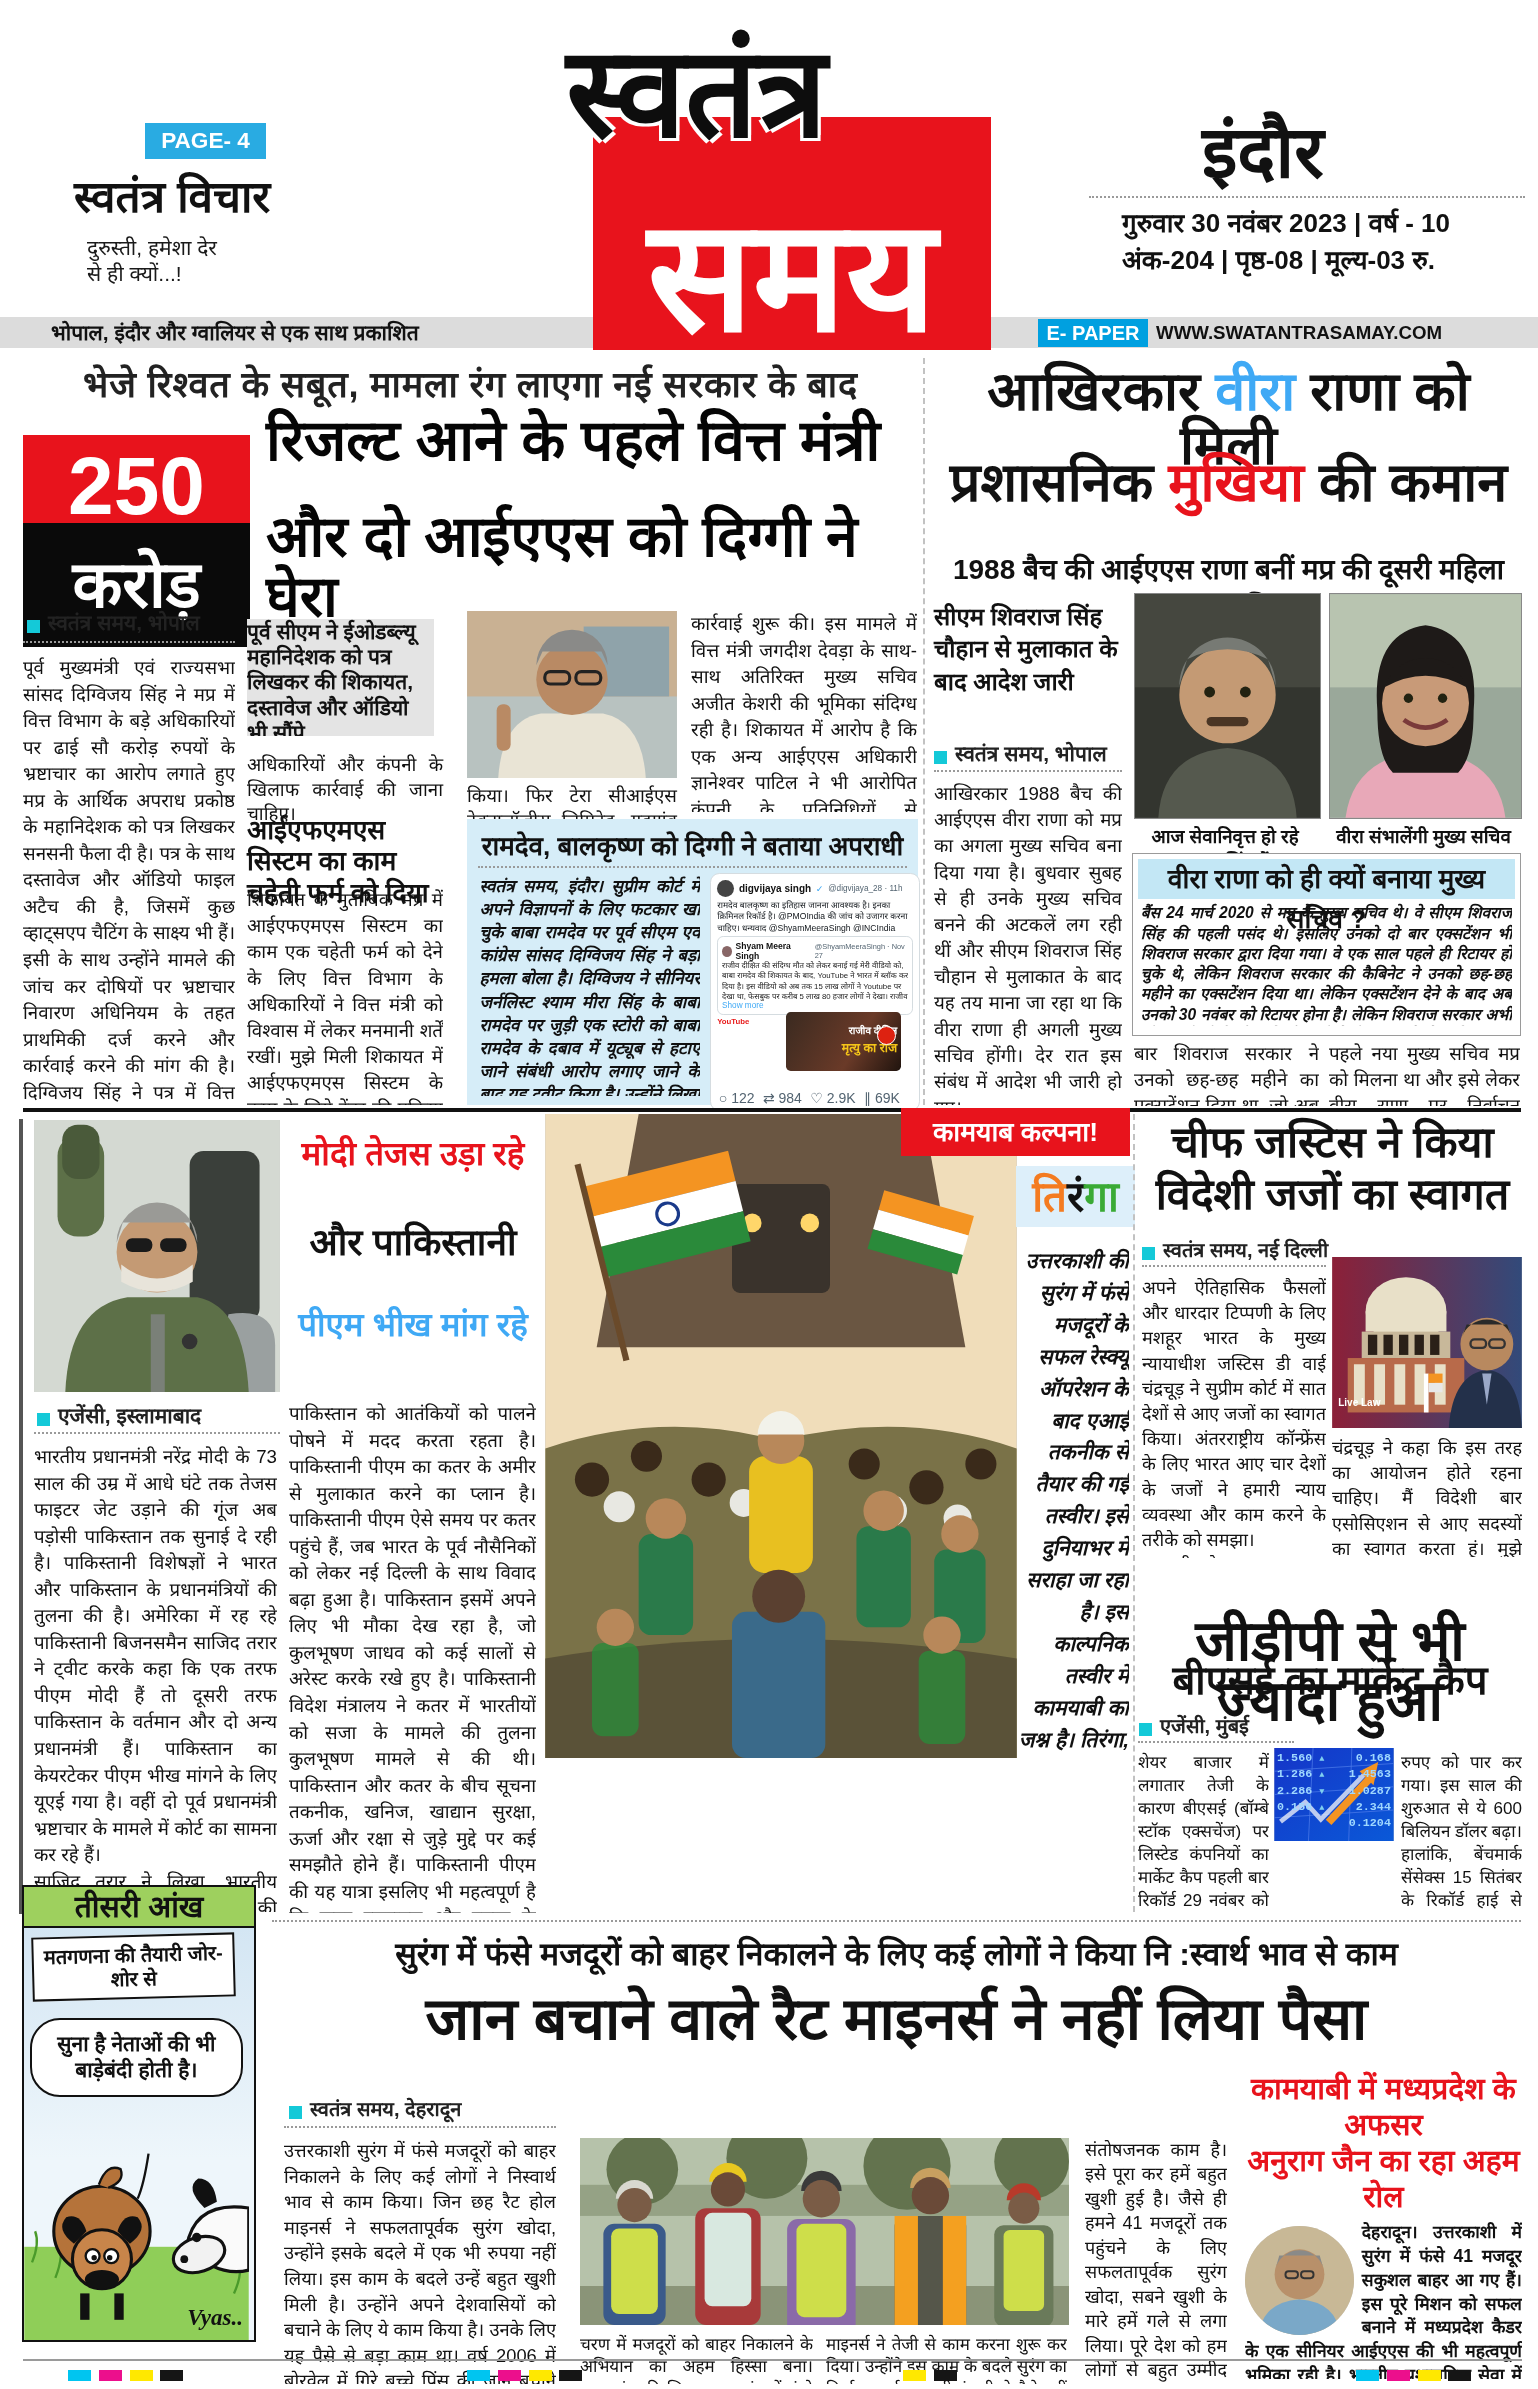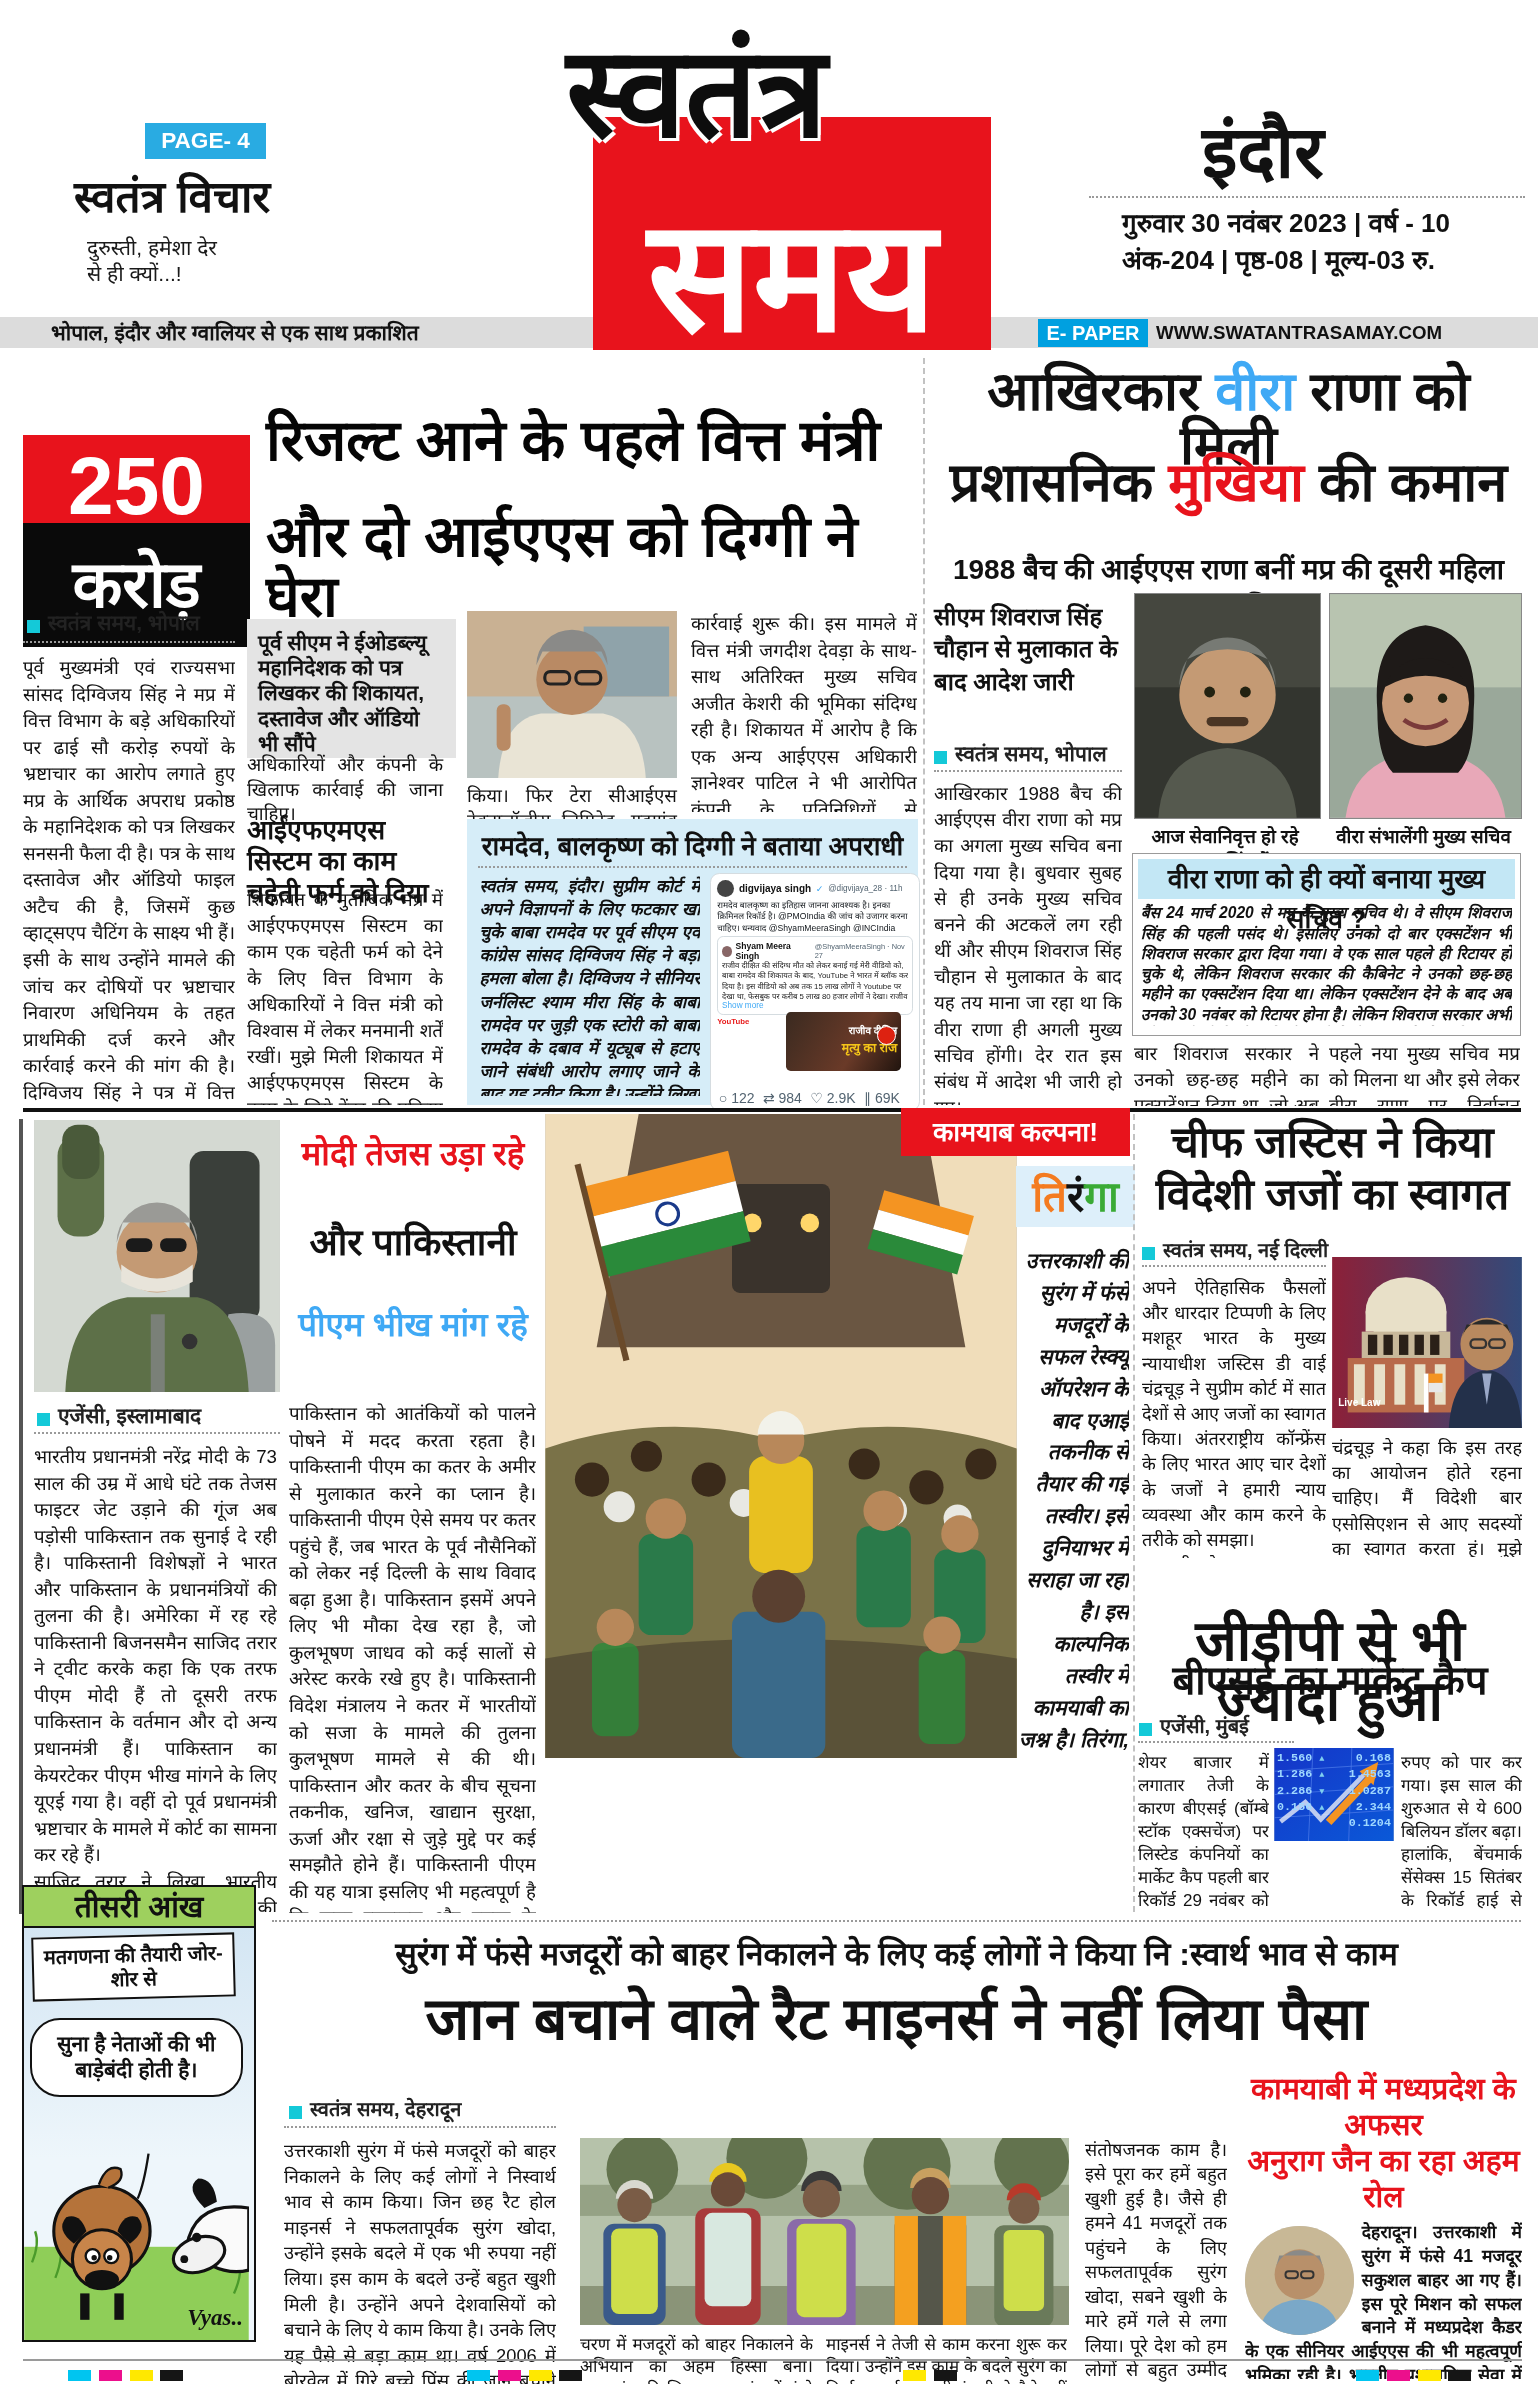--- a/index.html
+++ b/index.html
@@ -46,30 +46,31 @@
   <div class="abs w9" style="left:1202px;top:100px;width:202px;font-size:72px;">इंदौर</div>
   <div class="abs dot" style="left:1089px;top:196px;width:436px;"></div>
   <div class="abs w7" style="left:1122px;top:204px;font-size:26px;">गुरुवार 30 नवंबर 2023 | वर्ष - 10</div>
   <div class="abs w7" style="left:1122px;top:241px;font-size:26px;">अंक-204 | पृष्ठ-08 | मूल्य-03 रु.</div>
 
   <div class="abs" style="left:0;top:317px;width:1538px;height:31px;background:#dcdcdc;"></div>
   <div class="abs w7" style="left:51px;top:317px;height:31px;line-height:31px;font-size:21px;">भोपाल, इंदौर और ग्वालियर से एक साथ प्रकाशित</div>
   <div class="abs c w7" style="left:1038px;top:319px;width:110px;height:28px;background:#00a0e0;color:#fff;font-size:20px;line-height:28px;z-index:3;">E- PAPER</div>
   <div class="abs w7" style="left:1156px;top:317px;height:31px;line-height:31px;font-size:18.7px;">WWW.SWATANTRASAMAY.COM</div>
 
+  <div class="abs c w7" style="left:27px;top:359px;width:887px;font-size:36px;color:#222;letter-spacing:0.8px;">भेजे रिश्वत के सबूत, मामला रंग लाएगा नई सरकार के बाद</div>
   <div class="abs c w9" style="left:23px;top:435px;width:227px;height:123px;background:#e8131c;color:#fff;font-size:82px;line-height:101px;">250</div>
   <div class="abs c w9" style="left:23px;top:523px;width:227px;height:124px;background:#0a0a0a;color:#fff;font-size:65px;line-height:124px;">करोड़</div>
   <div class="abs w9" style="left:266px;top:411px;width:654px;font-size:57px;line-height:1.05;color:#050505;">रिजल्ट आने के पहले वित्त मंत्री</div>
   <div class="abs w9" style="left:266px;top:507px;width:654px;font-size:57px;line-height:1.05;color:#050505;">और दो आईएएस को दिग्गी ने घेरा</div>
 
   <div class="abs" style="left:27px;top:608px;"><span class="sq"></span><span class="byl">स्वतंत्र समय, भोपाल</span></div>
   <div class="abs dot" style="left:23px;top:641px;width:212px;"></div>
   <div class="abs j clip" style="left:23px;top:655px;width:212px;height:450px;font-size:18.7px;line-height:1.42;">पूर्व मुख्यमंत्री एवं राज्यसभा सांसद दिग्विजय सिंह ने मप्र में वित्त विभाग के बड़े अधिकारियों पर ढाई सौ करोड़ रुपयों के भ्रष्टाचार का आरोप लगाते हुए मप्र के आर्थिक अपराध प्रकोष्ठ के महानिदेशक को पत्र लिखकर सनसनी फैला दी है। पत्र के साथ दस्तावेज और ऑडियो फाइल अटैच की है, जिसमें कुछ व्हाट्सएप चैटिंग के साक्ष्य भी हैं। इसी के साथ उन्होंने मामले की जांच कर दोषियों पर भ्रष्टाचार निवारण अधिनियम के तहत प्राथमिकी दर्ज करने और कार्रवाई करने की मांग की है। दिग्विजय सिंह ने पत्र में वित्त विभाग के अधिकारियों द्वारा किए गए ढाई सौ करोड़ रुपये के भ्रष्टाचार की ओर ध्यान आकर्षित कर रहा हूं लिखा है। मुझे इस संबंध में एक शिकायत प्राप्त हुई थी, जो पेन ड्राइव में साथ प्रेषित कर रहा हूं। इस पत्र के साथ संलग्न दस्तावेजों एवं बातचीत के ऑडियो के आधार पर भ्रष्टाचार निवारण अधिनियम के तहत प्राथमिकी दर्ज कर जांच की जानी चाहिए। शिकायत के दायरे में शामिल भारतीय प्रशासनिक सेवा के अधिकारी हैं।</div>
 
-  <div class="abs clip w7" style="left:247px;top:619px;width:187px;height:117px;background:#e4e4e4;padding:11px;font-size:21px;line-height:1.2;">पूर्व सीएम ने ईओडब्ल्यू महानिदेशक को पत्र लिखकर की शिकायत, दस्तावेज और ऑडियो भी सौंपे</div>
+  <div class="abs clip w7" style="left:247px;top:619px;width:187px;height:117px;background:#e4e4e4;font-size:21px;line-height:1.2;">पूर्व सीएम ने ईओडब्ल्यू महानिदेशक को पत्र लिखकर की शिकायत, दस्तावेज और ऑडियो भी सौंपे</div>
 
   <div class="ph" style="left:467px;top:611px;width:210px;height:167px;">
     <svg width="210" height="167" viewBox="0 0 270 215">
         <rect width="270" height="215" fill="#b8c2c0"></rect>
         <rect width="270" height="110" fill="#c9b193"></rect>
         <rect x="150" y="20" width="110" height="90" fill="#8fa3aa"></rect>
         <path d="M40 215 Q45 140 95 132 L175 132 Q225 142 230 215 Z" fill="#e9e4d5"></path>
         <circle cx="135" cy="88" r="46" fill="#b98a64"></circle>
         <path d="M89 70 a46 46 0 0 1 92 0 l-8 -18 -76 0 Z" fill="#8a8a88"></path>
         <rect x="100" y="78" width="32" height="16" rx="7" fill="none" stroke="#222" stroke-width="4"></rect>

